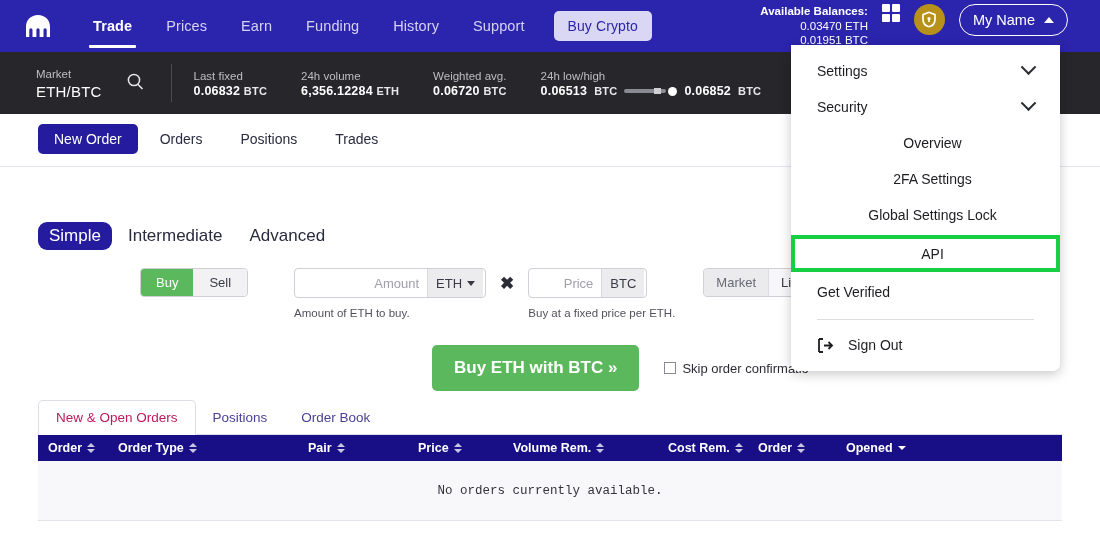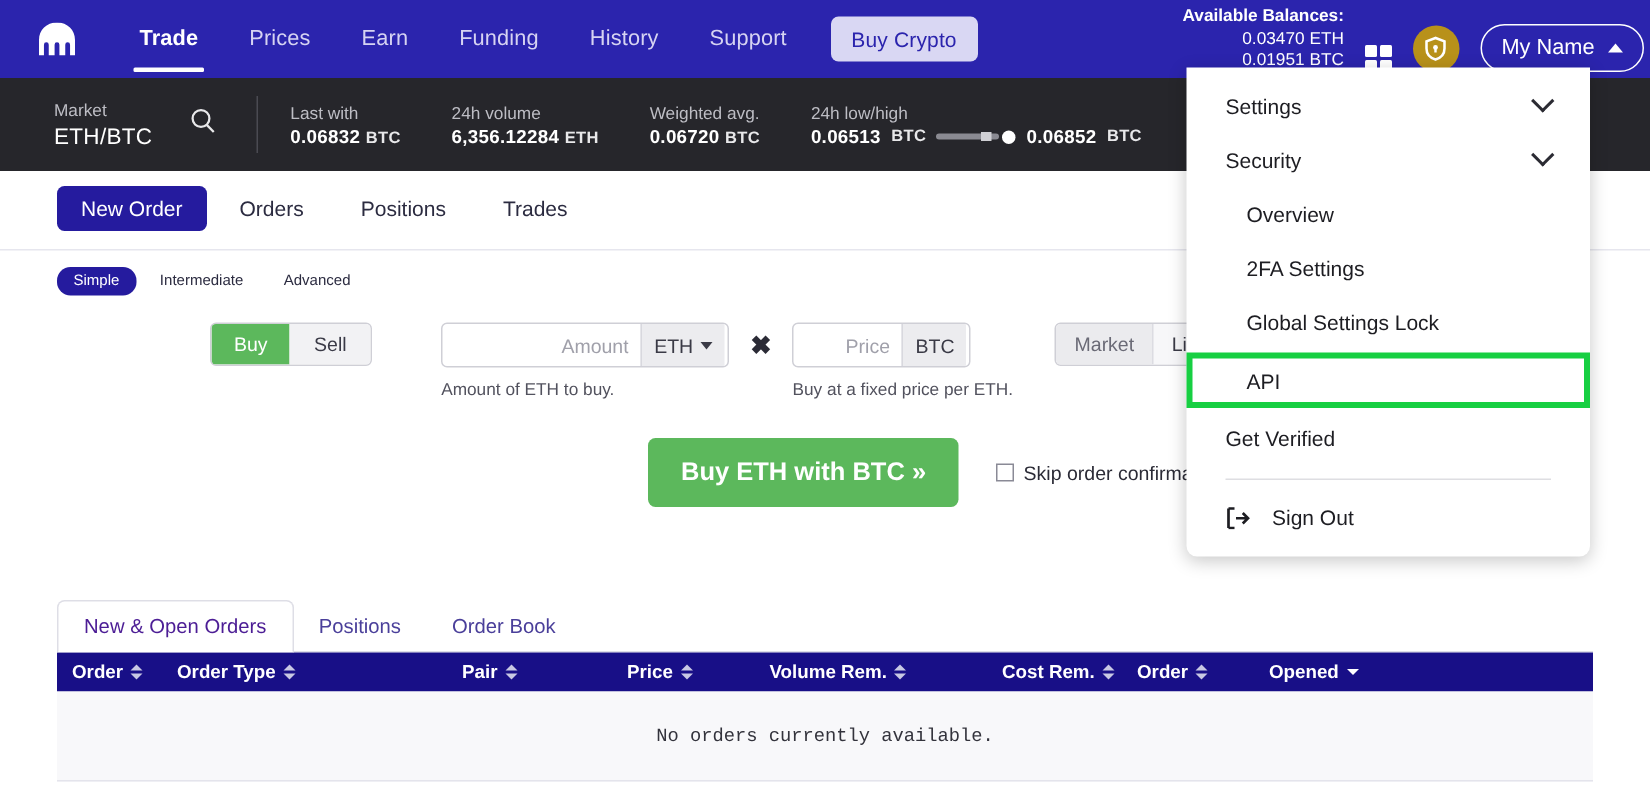--- a/index.html
+++ b/index.html
@@ -33,21 +33,21 @@
     height: 2.5px; background: #ffffff; border-radius: 1px;
   }
   .buycrypto {
     margin-left: 12px;
     background: #d9d7f3; color: #2b24ad;
     font-size: 14px; border-radius: 5px;
     padding: 7px 14px; cursor: pointer; white-space: nowrap;
   }
 
   .nav-right {
-    margin-left: auto; display: flex; align-items: flex-end; padding-right: 4px; gap: 14px;
+    margin-left: auto; display: flex; align-items: flex-start; padding-right: 32px; gap: 14px;
   }
   .balances { color: #ffffff; text-align: right; line-height: 1.25; }
   .balances .bl-title { font-size: 11.5px; font-weight: bold; }
   .balances .bl-row { font-size: 11.5px; }
   .grid-icon { width: 18px; height: 18px; display: grid; grid-template-columns: 8px 8px; grid-template-rows: 8px 8px; gap: 2px; cursor: pointer; }
   .grid-icon i { background: #ffffff; border-radius: 1px; display: block; }
   .shield-btn {
     width: 31px; height: 31px; border-radius: 50%; background: #b8911a;
     display: flex; align-items: center; justify-content: center; cursor: pointer;
   }
@@ -78,21 +78,21 @@
   .range-dot { width: 9px; height: 9px; border-radius: 50%; background: #ffffff; display: inline-block; margin-left: -5px; }
 
   
   .orderpanel { position: absolute; left: 0; top: 114px; width: 1100px; }
   .tabrow { display: flex; align-items: center; padding: 10px 38px 12px 38px; gap: 6px; border-bottom: 1px solid #e6e6ee; }
   .pill {
     font-size: 14px; color: #2b2b40; padding: 7px 16px; border-radius: 5px; cursor: pointer; white-space: nowrap;
   }
   .pill.active { background: #251b9e; color: #ffffff; }
   .subtabrow { display: flex; align-items: center; padding: 11px 38px 0 38px; gap: 5px; }
-  .spill { font-size: 10px; color: #2b2b40; padding: 4px 11px; border-radius: 9px; cursor: pointer; }
+  .spill { font-size: 17px; color: #2b2b40; padding: 4px 11px; border-radius: 9px; cursor: pointer; margin-top: 44px; }
   .spill.active { background: #251b9e; color: #ffffff; }
 
   .formrow { display: flex; align-items: flex-start; padding: 18px 0 0 140px; }
   .fgroup { display: flex; flex-direction: column; }
   .ctrl-line { display: flex; }
   .hint { font-size: 11.5px; color: #52525e; margin-top: 9px; }
 
   .seg { display: flex; border: 1px solid #cfcfd6; border-radius: 4px; overflow: hidden; height: 29px; }
   .seg > div { display: flex; align-items: center; justify-content: center; font-size: 13px; cursor: pointer; }
   .seg .buy { background: #5cb85c; color: #ffffff; padding: 0 15px; font-weight: normal; }
@@ -119,21 +119,21 @@
     border: 0; border-radius: 5px; padding: 13px 22px; cursor: pointer; white-space: nowrap;
   }
   .skipwrap { display: flex; align-items: center; gap: 6px; margin-left: 25px; font-size: 13px; color: #2b2b36; cursor: pointer; }
   .cbox { width: 12px; height: 12px; border: 1px solid #8a8a96; background: #fff; display: inline-block; }
 
   
   .bottom { position: absolute; left: 38px; top: 400px; width: 1024px; }
   .btabs { display: flex; align-items: flex-end; border-bottom: 1px solid #dedee6; }
   .btab { font-size: 13.5px; color: #4a3f9a; padding: 9px 17px; cursor: pointer; white-space: nowrap; }
   .btab.active {
-    color: #4c1d95; background: #ffffff;
+    color: #be185d; background: #ffffff;
     border: 1px solid #dedee6; border-bottom: 1px solid #ffffff;
     border-radius: 5px 5px 0 0; margin-bottom: -1px;
   }
   .thead { display: flex; background: #180f87; color: #ffffff; height: 26px; align-items: center; }
   .th { font-size: 12.5px; font-weight: bold; display: flex; align-items: center; gap: 5px; padding-left: 10px; cursor: pointer; white-space: nowrap; }
   .sorticon { display: inline-flex; flex-direction: column; gap: 2px; }
   .sorticon .up { width: 0; height: 0; border-left: 4px solid transparent; border-right: 4px solid transparent; border-bottom: 4px solid #c8c8e4; }
   .sorticon .dn { width: 0; height: 0; border-left: 4px solid transparent; border-right: 4px solid transparent; border-top: 4px solid #c8c8e4; }
   .sorticon.single .dn { border-top-color: #ffffff; }
   .tbody { background: #f8f8fa; height: 60px; display: flex; align-items: center; justify-content: center; border-bottom: 1px solid #e4e4ec; }
@@ -143,21 +143,21 @@
   .dropdown {
     position: absolute; left: 791px; top: 45px; width: 269px;
     background: #ffffff; border-radius: 0 0 7px 7px;
     box-shadow: 0 3px 12px rgba(0,0,0,.22);
     padding: 8px 0 10px 0; z-index: 50;
   }
   .dd-row {
     display: flex; align-items: center; justify-content: space-between;
     padding: 10px 26px; font-size: 14px; color: #1d1d22; cursor: pointer;
   }
-  .dd-row.sub { padding-left: 40px; }
+  .dd-row.sub { padding-left: 40px; justify-content: center; }
   .dd-row.highlight { border: 4px solid #17cf42; padding: 7px 22px 6px 36px; margin: 2px 0; }
   .chev { width: 11px; height: 11px; border-right: 2px solid #2b2b33; border-bottom: 2px solid #2b2b33; transform: rotate(45deg) translate(-3px,-3px); }
   .dd-sep { height: 1px; background: #dedee2; margin: 9px 26px; }
   .dd-signout { display: flex; align-items: center; gap: 14px; padding: 8px 26px; font-size: 14px; color: #1d1d22; cursor: pointer; }
 </style>
 </head>
 <body>
 
 <div class="app">
 
@@ -225,21 +225,21 @@
     </div>
     <div class="search-icon-box">
       <svg width="19" height="19" viewBox="0 0 19 19">
         <circle cx="8" cy="8" r="5.6" fill="none" stroke="#e8e8ea" stroke-width="1.5"></circle>
         <line x1="12" y1="12.4" x2="16.5" y2="17" stroke="#e8e8ea" stroke-width="1.5"></line>
       </svg>
     </div>
     <div class="mkt-divider"></div>
 
     <div class="stat">
-      <div class="s-label">Last with</div>
+      <div class="s-label">Last fixed</div>
       <div class="s-val">
         <span>0.06832</span>
         <span class="s-unit">BTC</span>
       </div>
     </div>
     <div class="stat">
       <div class="s-label">24h volume</div>
       <div class="s-val">
         <span>6,356.12284</span>
         <span class="s-unit">ETH</span>

